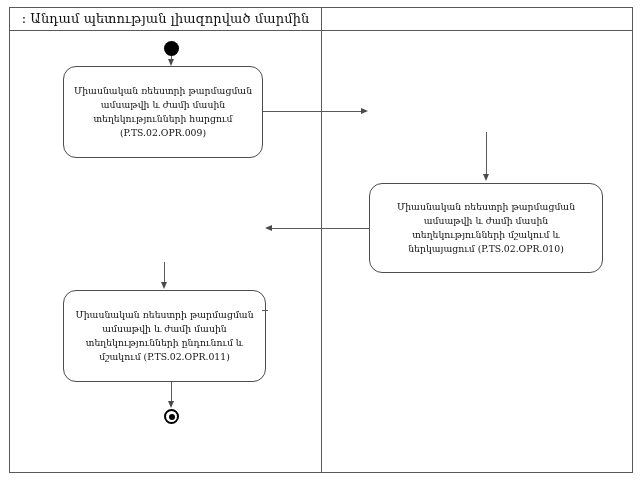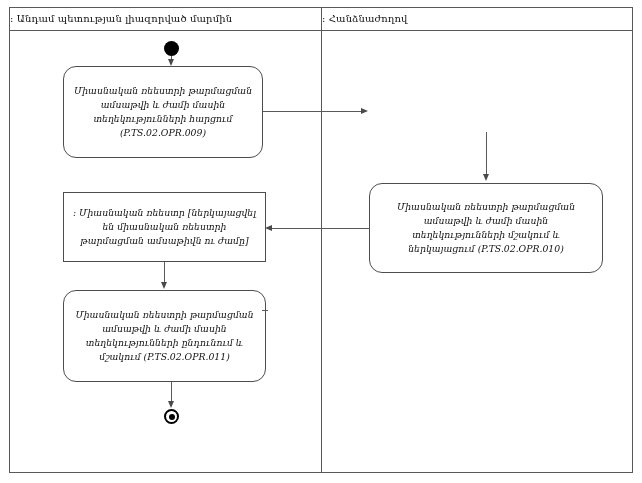--- a/index.html
+++ b/index.html
@@ -45,21 +45,22 @@
     top: 30px;
     width: 624px;
     height: 1px;
     background: #595959;
   }
   .lane-title {
     position: absolute;
     top: 7px;
     height: 23px;
     line-height: 23px;
-    font-size: 10px;
+    text-align: center;
+    font-size: 13px;
     letter-spacing: 0.1px;
     color: #111111;
     white-space: nowrap;
     overflow: hidden;
   }
   #lane-title-left  { left: 10px;  width: 311px; }
   #lane-title-right { left: 322px; width: 311px; }
 
   
   .node {
@@ -71,21 +72,21 @@
     align-items: center;
     justify-content: center;
     text-align: center;
     font-size: 9.3px;
     line-height: 14.2px;
     color: #111111;
     padding: 4px 9px;
   }
   .node.rounded { border-radius: 13px; }
   .node.sharp   { border-radius: 0px; }
-  .node-text { display: block; width: 100%; font-style: italic; }
+  .node-text { display: block; width: 100%; }
 
   #node-request        { left: 63px;  top: 66px;  width: 200px; height: 92px; }
   #node-object-right   { left: 369px; top: 70px;  width: 234px; height: 62px; }
   #node-process-right  { left: 369px; top: 183px; width: 234px; height: 90px; }
   #node-object-left    { left: 63px;  top: 192px; width: 203px; height: 70px; }
   #node-receive        { left: 63px;  top: 290px; width: 203px; height: 92px; }
 
   
   .start-node {
     position: absolute;
@@ -157,21 +158,20 @@
 </head>
 <body>
 
 <div id="canvas">
 
   <div class="lane-frame"></div>
   <div class="lane-header-rule"></div>
   <div class="lane-divider"></div>
 
   <div class="lane-title" id="lane-title-left">: Անդամ պետության լիազորված մարմին</div>
-  <div class="lane-title" id="lane-title-right">: Հանձնաժողով</div>
 
   <div class="start-node"></div>
   <div class="edge v-line" style="left:171px; top:56px; height:6px;"></div>
   <div class="arrow-down" style="left:168px; top:59px;"></div>
 
   <div class="node rounded" id="node-request">
     <span class="node-text">Միասնական ռեեստրի թարմացման ամսաթվի և ժամի մասին տեղեկությունների հարցում (P.TS.02.OPR.009)</span>
   </div>
 
   <div class="edge h-line" style="left:263px; top:111px; width:99px;"></div>
@@ -181,23 +181,20 @@
   <div class="edge v-line" style="left:486px; top:132px; height:44px;"></div>
   <div class="arrow-down" style="left:483px; top:174px;"></div>
 
   <div class="node rounded" id="node-process-right">
     <span class="node-text">Միասնական ռեեստրի թարմացման ամսաթվի և ժամի մասին տեղեկությունների մշակում և ներկայացում (P.TS.02.OPR.010)</span>
   </div>
 
   <div class="edge h-line" style="left:270px; top:228px; width:100px;"></div>
   <div class="arrow-left" style="left:265px; top:225px;"></div>
 
-  <div class="node sharp" id="node-object-left">
-    <span class="node-text">: Միասնական ռեեստր [ներկայացվել են միասնական ռեեստրի թարմացման ամսաթիվն ու ժամը]</span>
-  </div>
 
   <div class="edge v-line" style="left:164px; top:262px; height:22px;"></div>
   <div class="arrow-down" style="left:161px; top:282px;"></div>
 
   <div class="node rounded" id="node-receive">
     <span class="node-text">Միասնական ռեեստրի թարմացման ամսաթվի և ժամի մասին տեղեկությունների ընդունում և մշակում (P.TS.02.OPR.011)</span>
   </div>
   <div class="stub" style="left:262px; top:310px;"></div>
 
   <div class="edge v-line" style="left:171px; top:382px; height:23px;"></div>

